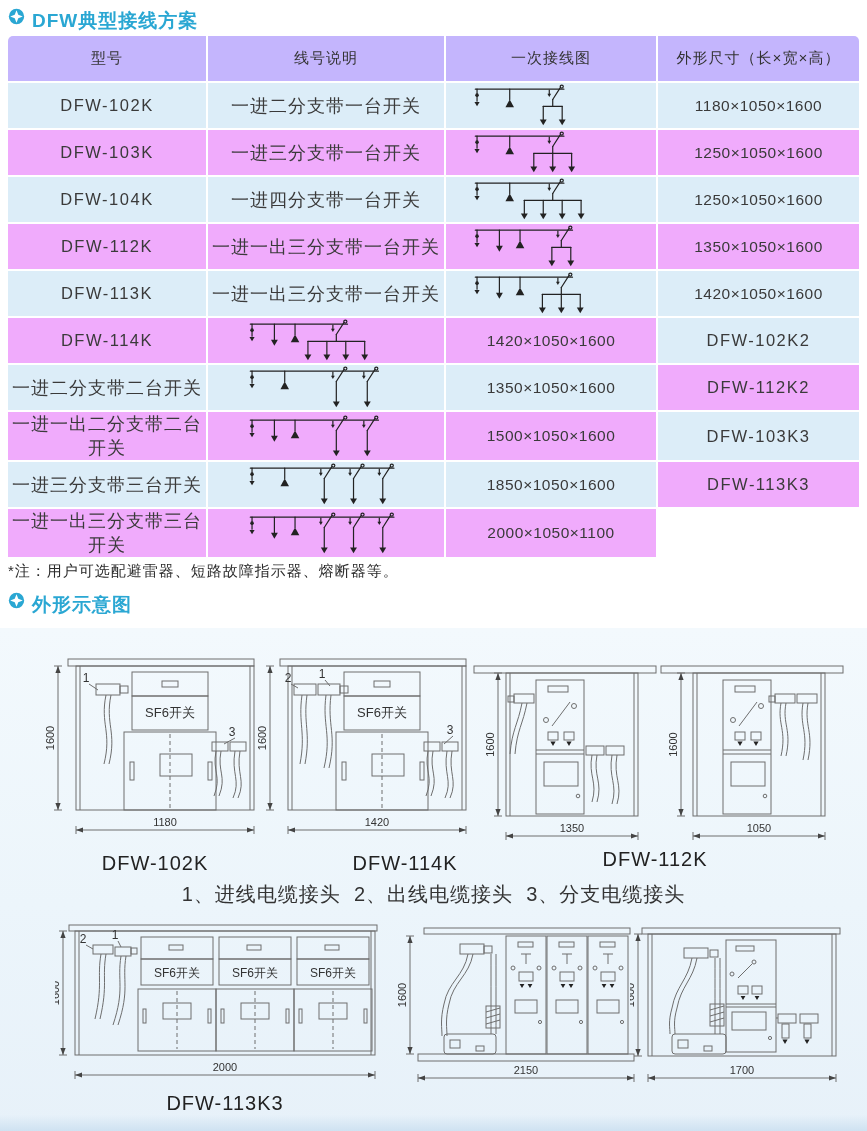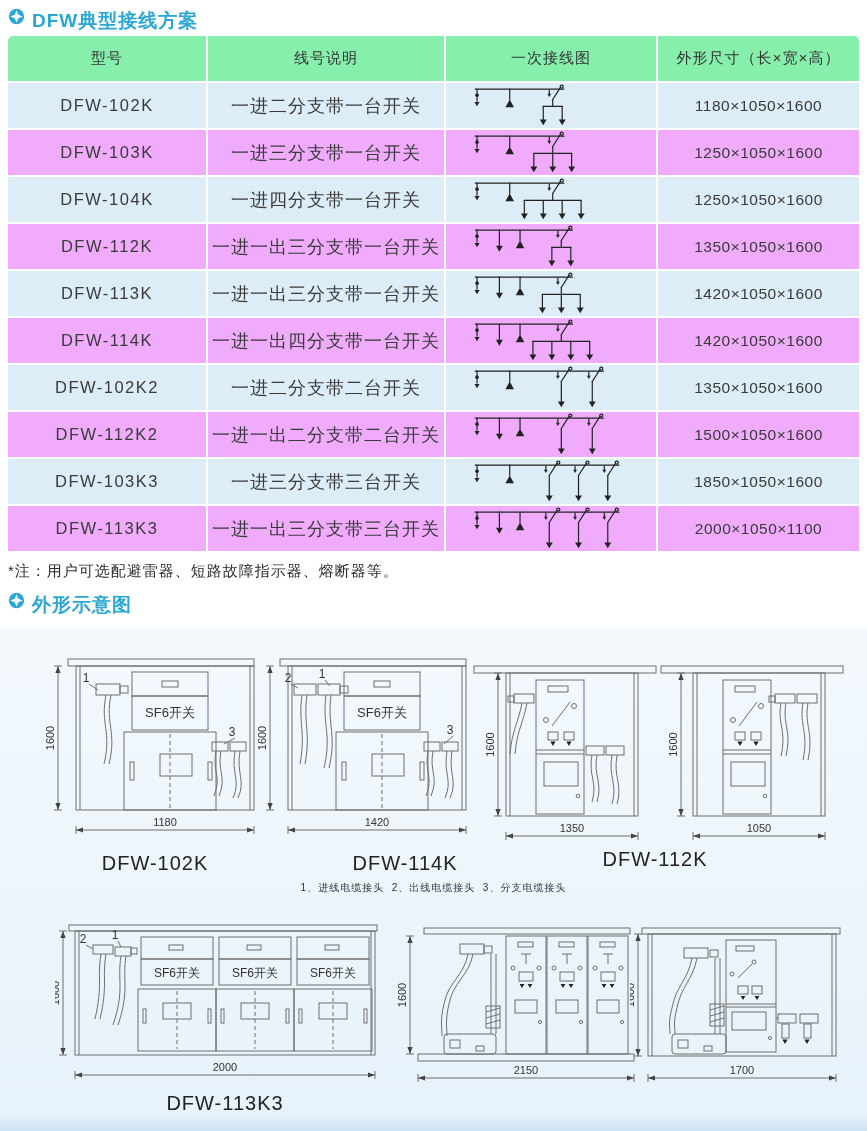--- a/index.html
+++ b/index.html
@@ -11,21 +11,21 @@
   .sec-title{position:absolute;display:flex;align-items:flex-start;gap:7px;
     color:#2aa7d3;font-size:19px;font-weight:bold;letter-spacing:1px;}
   #title1{left:8px;top:8px;}
   #title2{left:8px;top:592px;}
   .flower{width:17px;height:17px;flex:0 0 auto;}
 
   
   .table{position:absolute;left:8px;top:36px;width:851px;
     display:grid;grid-template-columns:198px 236px 210px 1fr;gap:2px;}
   .cell{min-height:45px;display:flex;align-items:center;justify-content:center;text-align:center;}
-  .hcell{background:#86efac;height:44px;font-size:15px;color:#333;letter-spacing:1px;}
+  .hcell{background:#c4b5fd;height:44px;font-size:15px;color:#333;letter-spacing:1px;}
   .hcell.c1{border-top-left-radius:5px;}
   .hcell.c4{border-top-right-radius:5px;font-family:Liberation Mono, monospace;}
   .row-odd{background:#dcedf8;}
   .row-even{background:#f0abfc;}
   .model{font-size:16.5px;color:#3a3a3a;letter-spacing:1.5px;}
   .desc{font-size:18px;color:#3a3a3a;letter-spacing:1px;}
   .dims{font-size:15.5px;color:#3a3a3a;letter-spacing:.5px;}
 
   .note{position:absolute;left:8px;top:562px;font-size:15px;color:#2b2b2b;letter-spacing:1px;}
 
@@ -41,21 +41,21 @@
   #dw4{left:655px;top:22px;}
   #dw5{left:55px;top:287px;}
   #dw6{left:398px;top:288px;}
   #dw7{left:630px;top:288px;}
   .dlabel{position:absolute;width:210px;text-align:center;font-size:20px;color:#222;letter-spacing:1px;}
   #lab1{left:50px;top:224px;}
   #lab2{left:300px;top:224px;}
   #lab3{left:550px;top:220px;}
   #lab5{left:120px;top:464px;}
   .legend{position:absolute;left:0;top:253px;width:100%;text-align:center;
-    font-size:10px;color:#333;letter-spacing:1px;white-space:pre;}
+    font-size:20px;color:#333;letter-spacing:1px;white-space:pre;}
 </style>
 </head>
 <body>
 
 <div class="sec-title" id="title1">
   <svg class="flower" viewBox="0 0 20 20">
     <circle cx="10" cy="10" r="9" fill="#2aa7d3"></circle>
     <path d="M10 2.6 L12.1 7.9 L17.4 10 L12.1 12.1 L10 17.4 L7.9 12.1 L2.6 10 L7.9 7.9 Z" fill="#ffffff"></path>
   </svg>
   <span>DFW典型接线方案</span>
@@ -198,21 +198,20 @@
           <polygon points="86,41.2 94,41.2 90,48" fill="#222" stroke="none"></polygon>
           <line x1="112" y1="26" x2="112" y2="42"></line>
           <polygon points="108,41.2 116,41.2 112,48" fill="#222" stroke="none"></polygon>
           <line x1="134" y1="26" x2="134" y2="42"></line>
           <polygon points="130,41.2 138,41.2 134,48" fill="#222" stroke="none"></polygon>
         </g>
       </svg>
     </div>
     <div class="cell dims row-odd">1420×1050×1600</div>
     <div class="cell model row-even">DFW-114K</div>
-    <div class="cell desc row-even">一进一出四分支带一台开关</div>
     <div class="cell diag row-even">
       <svg width="172" height="43" viewBox="0 0 200 50">
         <g stroke="#222" stroke-width="1.4" fill="none" stroke-linecap="round">
           <line x1="12" y1="6" x2="125" y2="6"></line>
           <line x1="14" y1="6" x2="14" y2="20"></line>
           <circle cx="14" cy="13" r="2.1" fill="#222" stroke="none"></circle>
           <polygon points="11,20.9 17,20.9 14,26" fill="#222" stroke="none"></polygon>
           <line x1="40" y1="6" x2="40" y2="24"></line>
           <polygon points="36,24.2 44,24.2 40,31" fill="#222" stroke="none"></polygon>
           <line x1="64" y1="6" x2="64" y2="18"></line>

